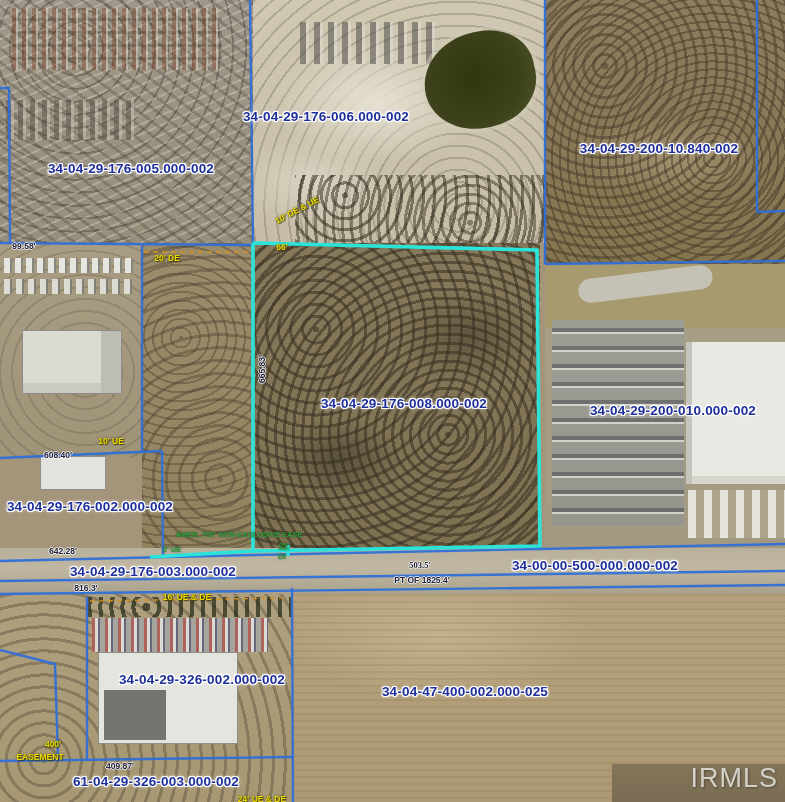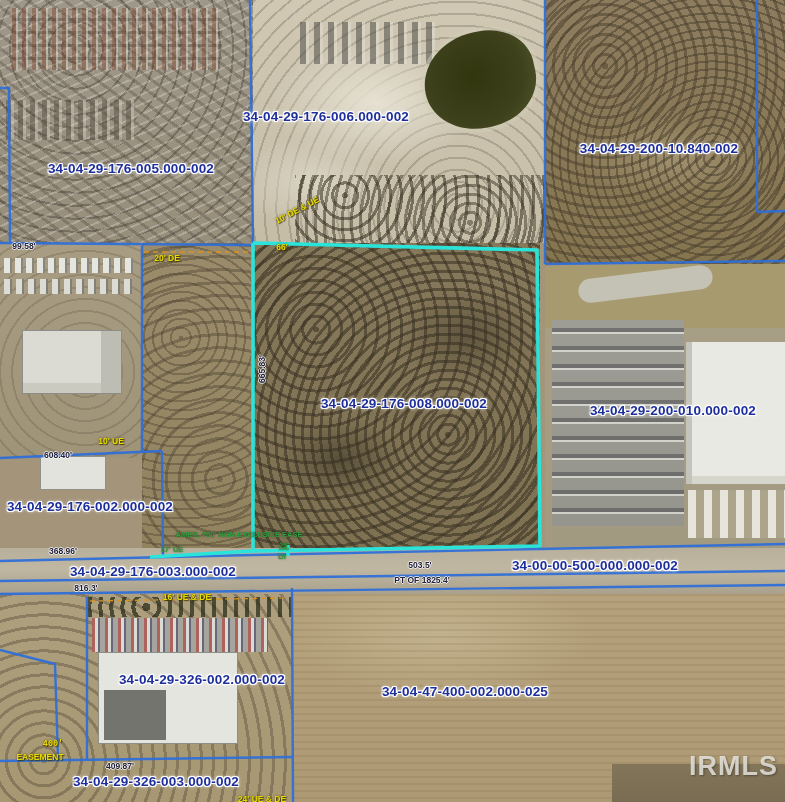--- a/index.html
+++ b/index.html
@@ -115,21 +115,21 @@
   .plabel{
     position:absolute;transform:translate(-50%,-50%);white-space:nowrap;
     font-weight:bold;font-size:13.5px;letter-spacing:.2px;color:var(--plabel);
     text-shadow:-1px -1px 0 #fff,1px -1px 0 #fff,-1px 1px 0 #fff,1px 1px 0 #fff,0 0 3px #fff,0 0 4px #fff;}
   .ann{position:absolute;transform:translate(-50%,-50%);white-space:nowrap;font-weight:bold;}
   .ann.dim{font-size:8.5px;color:var(--dim);
     text-shadow:-1px 0 0 rgba(255,255,255,.7),1px 0 0 rgba(255,255,255,.7),0 1px 0 rgba(255,255,255,.7),0 -1px 0 rgba(255,255,255,.7);}
   .ann.yellow{font-size:8.5px;color:var(--yellow);text-shadow:0 0 2px rgba(60,50,0,.9),1px 1px 1px rgba(60,50,0,.8);}
   .ann.green{font-size:7.5px;color:var(--green);text-shadow:0 0 2px rgba(0,40,0,.75);}
   .watermark{
-    position:absolute;right:7px;bottom:20px;font-weight:bold;font-size:27px;letter-spacing:1px;
+    position:absolute;right:7px;bottom:8px;font-weight:normal;font-size:27px;letter-spacing:1px;
     color:rgba(236,234,228,.82);text-shadow:1px 1px 2px rgba(40,35,25,.5);}
 </style>
 </head>
 <body>
 
 <div class="map-root">
 
   <div class="layer junkyard"></div>
   <div class="layer junkyard-rows"></div>
   <div class="layer junkyard-rows2"></div>
@@ -189,37 +189,37 @@
       <div class="plabel" style="left: 316px; top: 116px;">34-04-29-176-006.000-002</div>
       <div class="plabel" style="left: 649px; top: 148px;">34-04-29-200-10.840-002</div>
       <div class="plabel" style="left: 121px; top: 168px;">34-04-29-176-005.000-002</div>
       <div class="plabel" style="left: 394px; top: 403px;">34-04-29-176-008.000-002</div>
       <div class="plabel" style="left: 663px; top: 410px;">34-04-29-200-010.000-002</div>
       <div class="plabel" style="left: 80px; top: 506px;">34-04-29-176-002.000-002</div>
       <div class="plabel" style="left: 143px; top: 571px;">34-04-29-176-003.000-002</div>
       <div class="plabel" style="left: 585px; top: 565px;">34-00-00-500-000.000-002</div>
       <div class="plabel" style="left: 192px; top: 679px;">34-04-29-326-002.000-002</div>
       <div class="plabel" style="left: 455px; top: 691px;">34-04-47-400-002.000-025</div>
-      <div class="plabel" style="left: 146px; top: 781px;">34-04-29-326-003.000-002</div>
+      <div class="plabel" style="left: 146px; top: 781px;">61-04-29-326-003.000-002</div>
       <div class="ann dim" style="left: 14px; top: 246px;">99.58'</div>
       <div class="ann yellow" style="left: 228px; top: 247px; margin-left: 44px;">66'</div>
       <div class="ann yellow" style="left: 157px; top: 258px;">20' DE</div>
       <div class="ann yellow" style="left: 287px; top: 210px; transform: translate(-50%, -50%) rotate(-28deg);">10' DE &amp; UE</div>
       <div class="ann dim" style="left: 252px; top: 369px; transform: translate(-50%, -50%) rotate(-90deg);">665.83'</div>
       <div class="ann yellow" style="left: 101px; top: 441px;">10' UE</div>
       <div class="ann dim" style="left: 28px; top: 455px; margin-left: 20px;">608.40'</div>
       <div class="ann green" style="left: 229px; top: 534px;">AMER. 700' NON-EXCLUSIVE EASE</div>
-      <div class="ann green" style="left: 162px; top: 549px;">17' UE</div>
+      <div class="ann green" style="left: 162px; top: 549px;">2' UE</div>
       <div class="ann green" style="left: 274px; top: 545px; text-decoration: underline;">25'</div>
       <div class="ann green" style="left: 272px; top: 556px;">DI</div>
-      <div class="ann dim" style="left: 53px; top: 551px;">368.96'</div>
-      <div class="ann dim" style="left: 410px; top: 565px;">503.5'</div>
+      <div class="ann dim" style="left: 53px; top: 551px;">642.28'</div>
+      <div class="ann dim" style="left: 410px; top: 565px; font-family: Liberation Serif, serif;">503.5'</div>
       <div class="ann dim" style="left: 412px; top: 580px;">PT OF 1825.4'</div>
       <div class="ann dim" style="left: 76px; top: 588px;">816.3'</div>
       <div class="ann yellow" style="left: 177px; top: 597px;">16' UE &amp; DE</div>
-      <div class="ann yellow" style="left: 43px; top: 744px; font-family: Liberation Mono, monospace;">400'</div>
+      <div class="ann yellow" style="left: 43px; top: 744px;">400'</div>
       <div class="ann yellow" style="left: 30px; top: 757px;">EASEMENT</div>
       <div class="ann yellow" style="left: 252px; top: 753px; margin-top: 46px;">24' UE &amp; DE</div>
       <div class="ann dim" style="left: 110px; top: 766px;">409.87'</div>
     </div>
 
   <div class="watermark">IRMLS</div>
 </div>
 
 </body></html>

